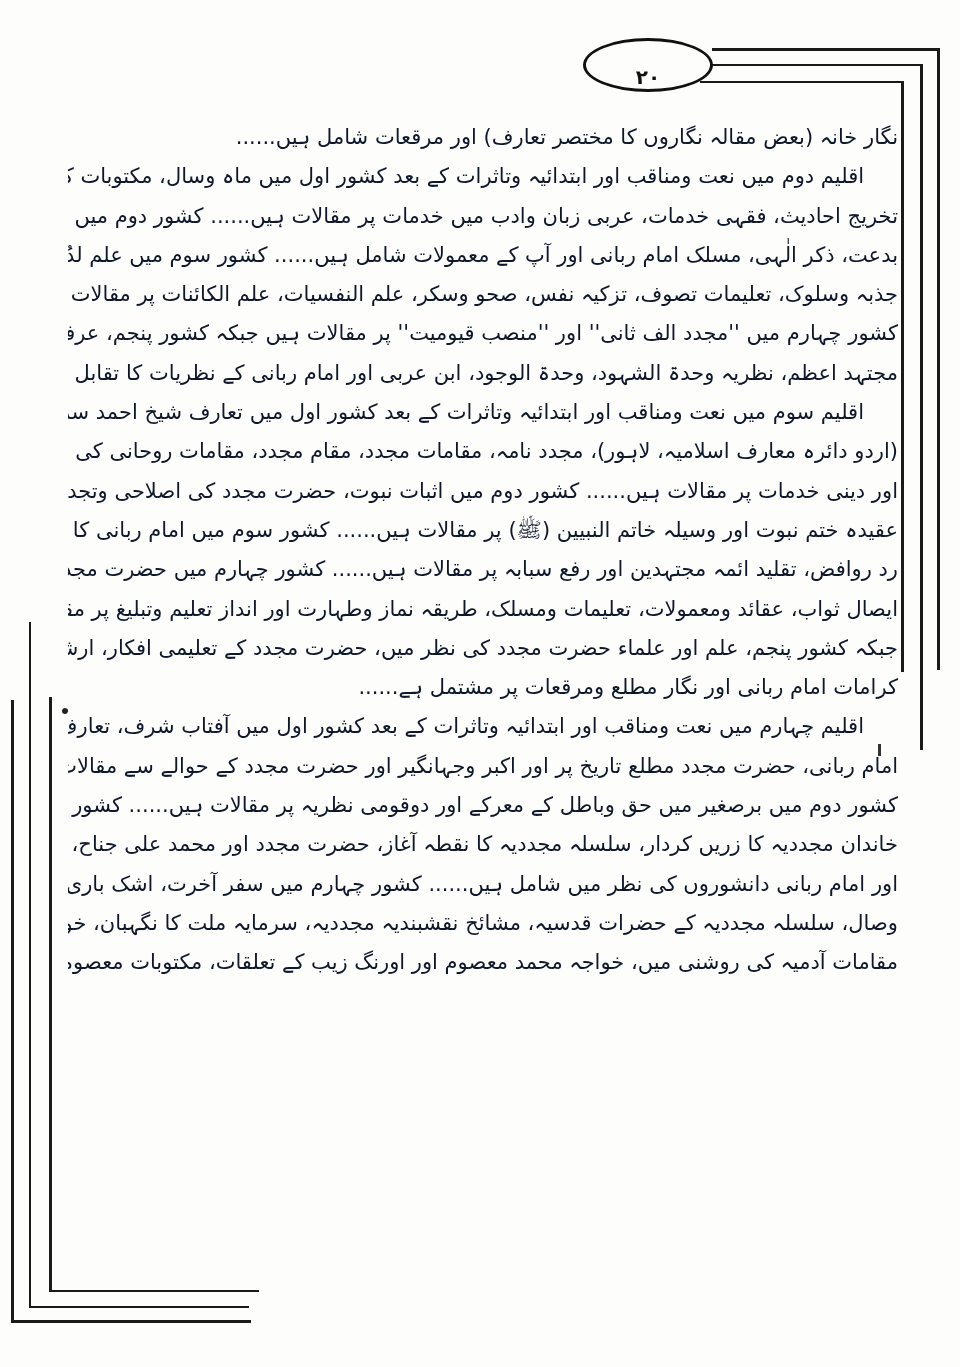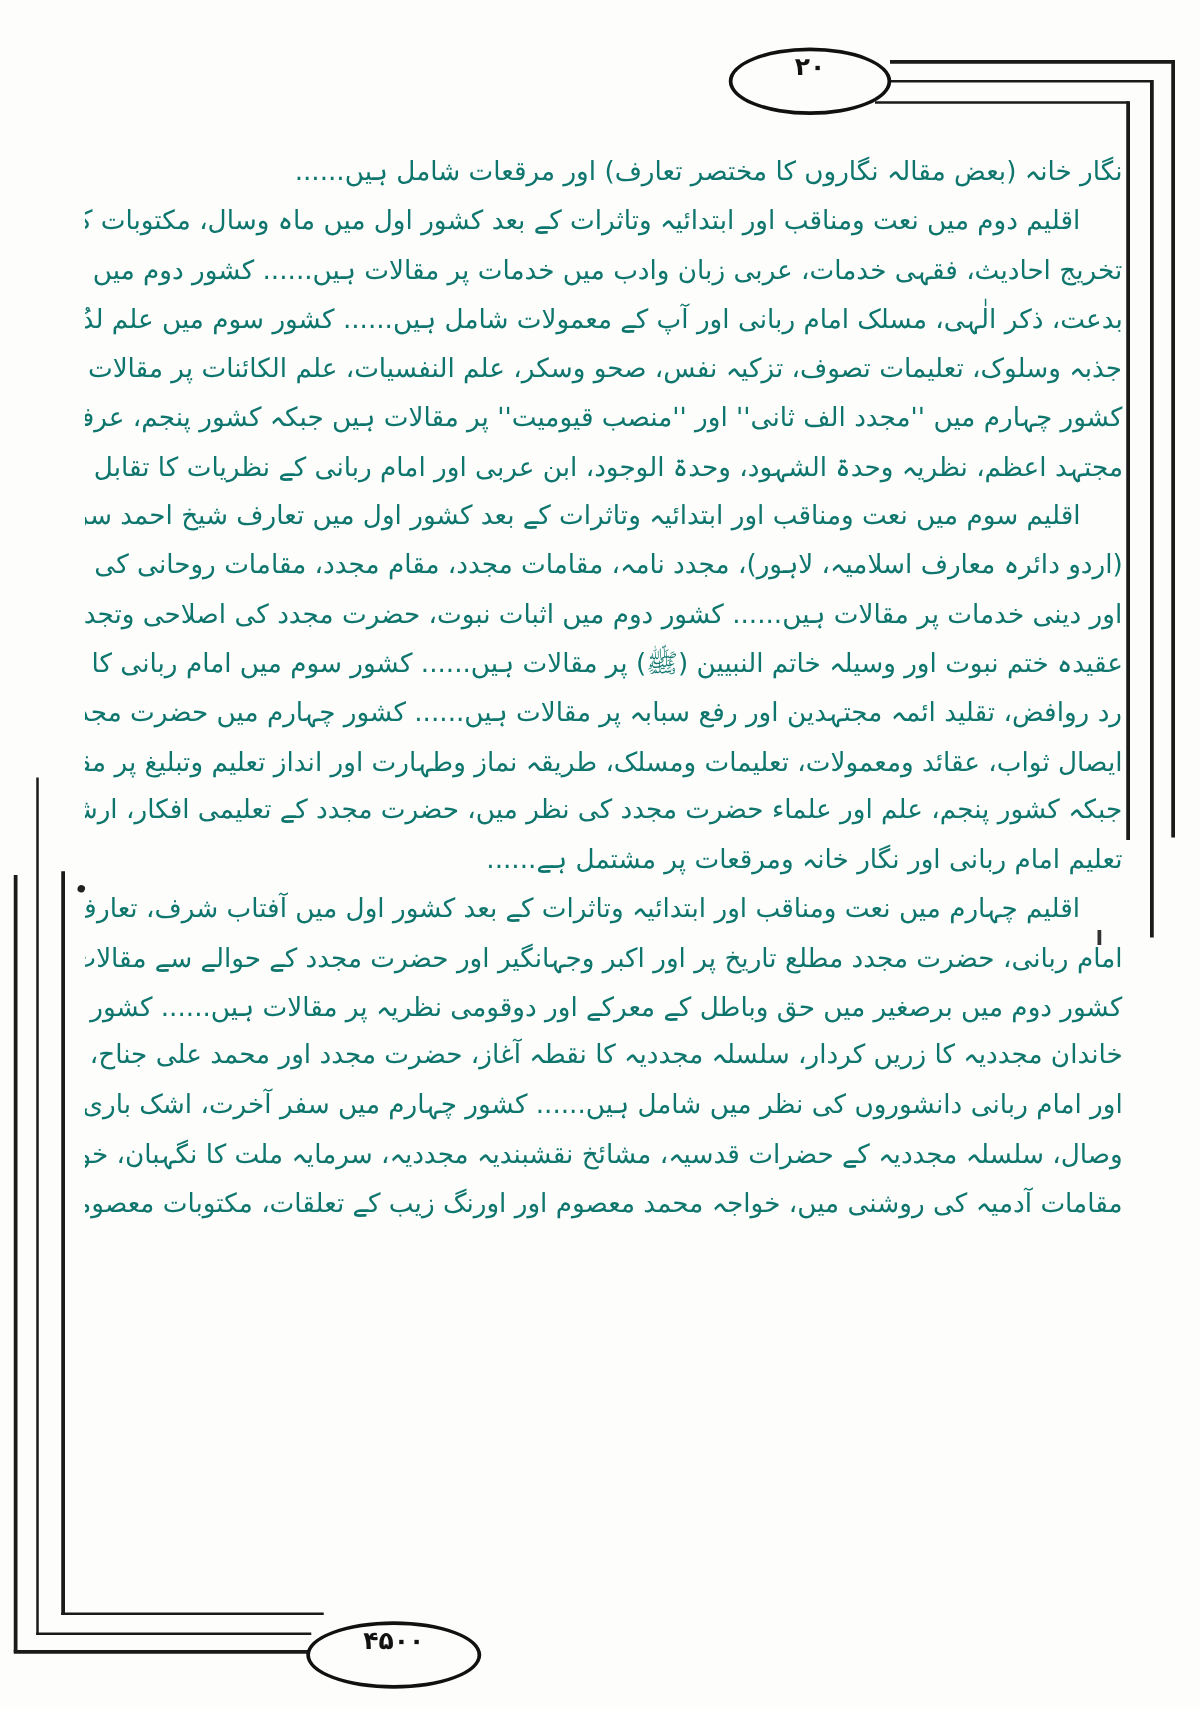--- a/index.html
+++ b/index.html
@@ -24,21 +24,21 @@
       position: absolute;
       background: #1a1a1a;
     }
     
     .oval {
       position: absolute;
       border: 3px solid #111;
       border-radius: 50%;
       background: #fdfdfc;
       display: flex;
-      align-items: flex-start;
+      align-items: flex-end;
       justify-content: center;
       box-sizing: border-box;
       font-family: "DejaVu Sans", sans-serif;
       font-weight: bold;
       color: #111;
     }
     .oval-top {
       left: 583px; top: 38px;
       width: 130px; height: 54px;
       font-size: 20px;
@@ -49,21 +49,21 @@
       font-size: 20px;
     }
     
     .text-block {
       position: absolute;
       left: 68px;
       top: 118px;
       width: 830px;
       direction: rtl;
       font-family: "DejaVu Sans", sans-serif;
-      color: #0f766e;
+      color: #0f172a;
       font-size: 21px;
     }
     .line {
       height: 39.3px;
       line-height: 39px;
       white-space: nowrap;
       text-align: justify;
       text-align-last: justify;
       overflow: hidden;
     }
@@ -106,43 +106,40 @@
   <div class="frame-line" style="left:49px; top:697px; width:3px; height:595px;"></div>
 
   <div class="frame-line" style="left:11px; top:1320px; width:240px; height:3px;"></div>
   <div class="frame-line" style="left:29px; top:1306px; width:220px; height:2px;"></div>
   <div class="frame-line" style="left:49px; top:1290px; width:210px; height:2px;"></div>
 
   <div class="oval oval-top">
     <span>۲۰</span>
   </div>
 
-  <div class="oval oval-bottom">
-    <span>۴۵۰۰</span>
-  </div>
 
   <div class="bullet-dot"></div>
   <div class="speck"></div>
 
   <div class="text-block" id="text-block">
       <div class="line last">نگار خانہ (بعض مقالہ نگاروں کا مختصر تعارف) اور مرقعات شامل ہیں......</div>
       <div class="line indent">اقلیم دوم میں نعت ومناقب اور ابتدائیہ وتاثرات کے بعد کشور اول میں ماہ وسال، مکتوبات کی</div>
       <div class="line">تخریج احادیث، فقہی خدمات، عربی زبان وادب میں خدمات پر مقالات ہیں...... کشور دوم میں سنت،</div>
       <div class="line">بدعت، ذکر الٰہی، مسلک امام ربانی اور آپ کے معمولات شامل ہیں...... کشور سوم میں علم لدُنی،</div>
       <div class="line last">جذبہ وسلوک، تعلیمات تصوف، تزکیہ نفس، صحو وسکر، علم النفسیات، علم الکائنات پر مقالات ہیں......</div>
       <div class="line">کشور چہارم میں ''مجدد الف ثانی'' اور ''منصب قیومیت'' پر مقالات ہیں جبکہ کشور پنجم، عرفان کے</div>
       <div class="line">مجتہد اعظم، نظریہ وحدۃ الشہود، وحدۃ الوجود، ابن عربی اور امام ربانی کے نظریات کا تقابل اور</div>
       <div class="line indent">اقلیم سوم میں نعت ومناقب اور ابتدائیہ وتاثرات کے بعد کشور اول میں تعارف شیخ احمد سرہندی</div>
       <div class="line">(اردو دائرہ معارف اسلامیہ، لاہور)، مجدد نامہ، مقامات مجدد، مقام مجدد، مقامات روحانی کی جھلکیاں، ملی</div>
       <div class="line">اور دینی خدمات پر مقالات ہیں...... کشور دوم میں اثبات نبوت، حضرت مجدد کی اصلاحی وتجدیدی تحریک،</div>
       <div class="line">عقیدہ ختم نبوت اور وسیلہ خاتم النبیین (ﷺ) پر مقالات ہیں...... کشور سوم میں امام ربانی کا رسالہ</div>
       <div class="line">رد روافض، تقلید ائمہ مجتہدین اور رفع سبابہ پر مقالات ہیں...... کشور چہارم میں حضرت مجدد کا طریقہ</div>
       <div class="line">ایصال ثواب، عقائد ومعمولات، تعلیمات ومسلک، طریقہ نماز وطہارت اور انداز تعلیم وتبلیغ پر مقالات ہیں</div>
       <div class="line">جبکہ کشور پنجم، علم اور علماء حضرت مجدد کی نظر میں، حضرت مجدد کے تعلیمی افکار، ارشادات، ملفوظات،</div>
-      <div class="line last">تعلیم امام ربانی اور نگار خانہ ومرقعات پر مشتمل ہے......</div>
+      <div class="line last">کرامات امام ربانی اور نگار مطلع ومرقعات پر مشتمل ہے......</div>
       <div class="line indent">اقلیم چہارم میں نعت ومناقب اور ابتدائیہ وتاثرات کے بعد کشور اول میں آفتاب شرف، تعارف</div>
       <div class="line">امام ربانی، حضرت مجدد مطلع تاریخ پر اور اکبر وجہانگیر اور حضرت مجدد کے حوالے سے مقالات ہیں......</div>
       <div class="line">کشور دوم میں برصغیر میں حق وباطل کے معرکے اور دوقومی نظریہ پر مقالات ہیں...... کشور سوم میں</div>
       <div class="line">خاندان مجددیہ کا زریں کردار، سلسلہ مجددیہ کا نقطہ آغاز، حضرت مجدد اور محمد علی جناح، سرمایہ ملت کا نگہبان</div>
       <div class="line">اور امام ربانی دانشوروں کی نظر میں شامل ہیں...... کشور چہارم میں سفر آخرت، اشک باری، تاریخ ہائے</div>
       <div class="line">وصال، سلسلہ مجددیہ کے حضرات قدسیہ، مشائخ نقشبندیہ مجددیہ، سرمایہ ملت کا نگہبان، خواجہ محمد معصوم</div>
       <div class="line">مقامات آدمیہ کی روشنی میں، خواجہ محمد معصوم اور اورنگ زیب کے تعلقات، مکتوبات معصومیہ اور مکتوبات سیفیہ</div>
     </div>
 
 </div>

